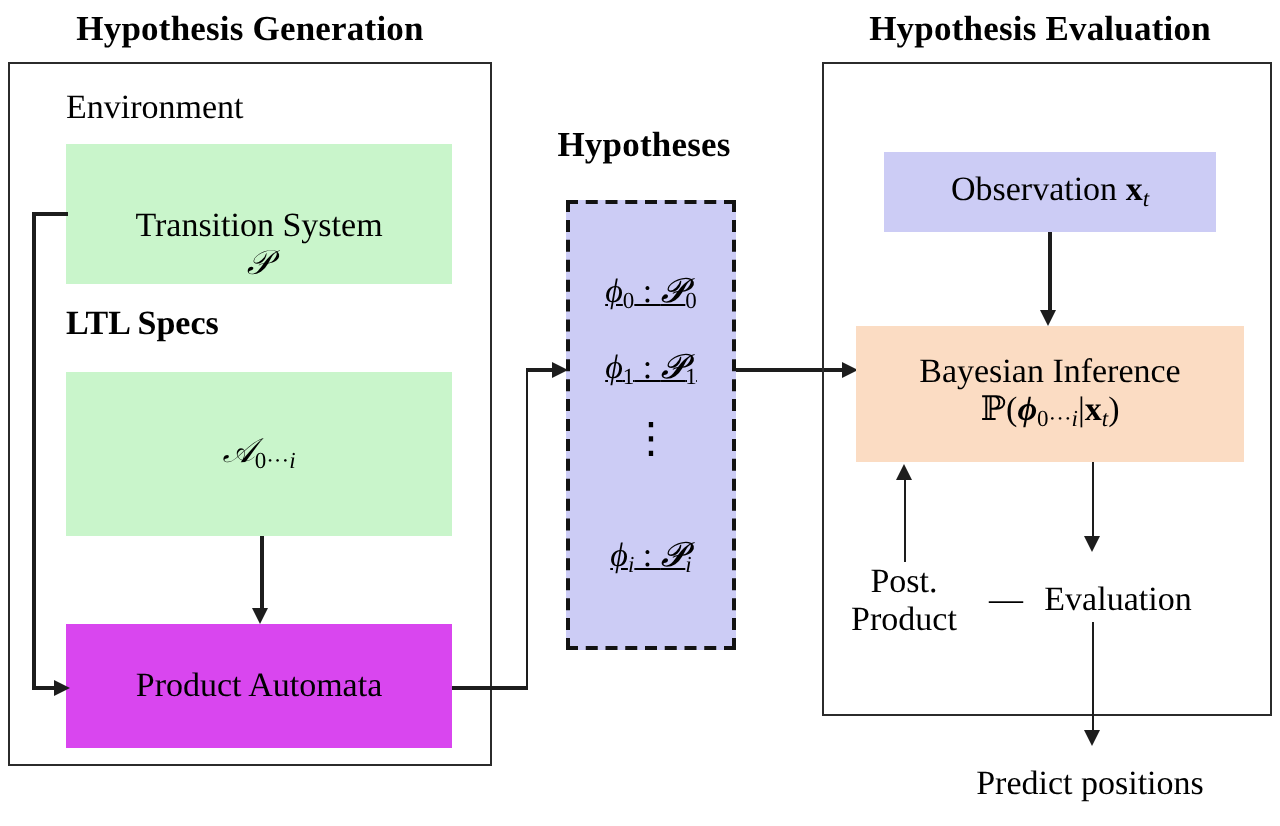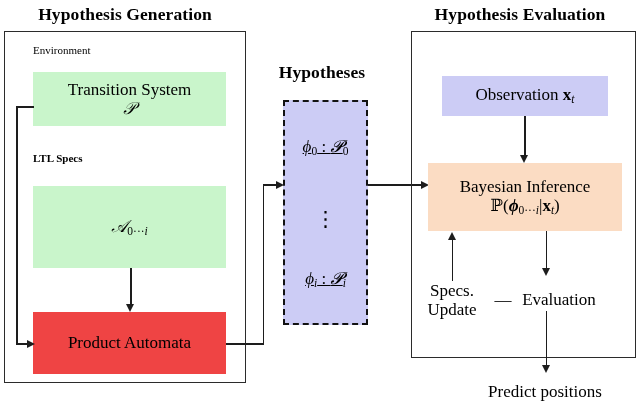--- a/index.html
+++ b/index.html
@@ -10,31 +10,31 @@
   }
   .panel{
     position:absolute;border:1.6px solid #2b2b2b;background:transparent;
     box-sizing:border-box;
   }
   .paneltitle{
     position:absolute;font-weight:bold;font-size:17.5px;
     letter-spacing:.1px;white-space:nowrap;text-align:center;
   }
   .grpLabel{
-    position:absolute;font-size:11px;white-space:nowrap;
+    position:absolute;font-size:17px;white-space:nowrap;
   }
   .box{
     position:absolute;box-sizing:border-box;display:flex;
     flex-direction:column;align-items:center;justify-content:center;
     line-height:1.05;text-align:center;
   }
   .box .l1{font-size:17px;white-space:nowrap;}
   .box .l2{font-size:17px;white-space:nowrap;margin-top:1px;}
   .green{background:#c9f5cb;}
-  .yellow{background:#ef4444;}
+  .yellow{background:#d946ef;}
   .lav{background:#ccccf5;}
   .peach{background:#fbdcc3;}
   .dashbox{
     position:absolute;box-sizing:border-box;background:#ccccf5;
     border:2.4px dashed #121212;
   }
   .hypline{
     position:absolute;width:100%;text-align:center;font-size:17px;white-space:nowrap;text-decoration:underline;
   }
   .vdots{
@@ -62,21 +62,21 @@
 <div class="paneltitle" style="left:4px;top:4px;width:242px;">Hypothesis Generation</div>
 
 <div class="paneltitle" style="left:262px;top:62px;width:120px;">Hypotheses</div>
 
 <div class="paneltitle" style="left:400px;top:4px;width:240px;">Hypothesis Evaluation</div>
 
 <div class="panel" style="left:4px;top:31px;width:242px;height:352px;"></div>
 
 <div class="grpLabel" style="left:33px;top:44px;">Environment</div>
 
-<div class="box green" style="left:33px;top:72px;width:193px;height:54px;">
+<div class="box green" style="left:33px;top:72px;width:193px;height:70px;justify-content:flex-end;">
   <div class="l1">Transition System</div>
   <div class="l2"><span class="scr">𝒫</span></div>
 </div>
 
 <div class="grpLabel" style="left:33px;top:152px;font-weight:bold;">LTL Specs</div>
 
 <div class="box green" style="left:33px;top:186px;width:193px;height:82px;">
   <div class="l2">
     <span class="scr">𝒜</span><span class="subn">0···</span><span class="sub">i</span>
   </div>
@@ -90,20 +90,23 @@
 <div class="ln lnV" style="left:16px;top:106px;height:238px;"></div>
 <div class="ln lnH" style="left:16px;top:343px;width:13px;"></div>
 <div class="arrowR" style="left:27px;top:339.5px;"></div>
 
 <div class="ln lnV" style="left:130px;top:268px;height:37px;"></div>
 <div class="arrowD" style="left:126.3px;top:304px;"></div>
 
 <div class="dashbox" style="left:283px;top:100px;width:85px;height:225px;">
   <div class="hypline" style="top:34px;left:0;">
     <span class="mathi">ϕ</span><span class="subn">0</span> : <span class="scr">𝓟</span><span class="subn">0</span>
+  </div>
+  <div class="hypline" style="top:72px;left:0;">
+    <span class="mathi">ϕ</span><span class="subn">1</span> : <span class="scr">𝓟</span><span class="subn">1</span>
   </div>
   <div class="vdots" style="top:112px;left:0;font-size:21px;">⋮</div>
   <div class="hypline" style="top:166px;left:0;">
     <span class="mathi">ϕ</span><span class="sub">i</span> : <span class="scr">𝓟</span><span class="sub">i</span>
   </div>
 </div>
 
 <div class="ln lnH" style="left:226px;top:343px;width:38px;"></div>
 <div class="ln lnV" style="left:262.5px;top:184px;height:160px;"></div>
 <div class="ln lnH" style="left:262.5px;top:184px;width:16px;"></div>
@@ -126,22 +129,22 @@
 <div class="box peach" style="left:428px;top:163px;width:194px;height:68px;">
   <div class="l1">Bayesian Inference</div>
   <div class="l2">
     ℙ(<span class="mathi" style="font-weight:bold;">ϕ</span><span class="subn">0···</span><span class="sub">i</span>|<span class="bx">x</span><span class="sub">t</span>)
   </div>
 </div>
 
 <div class="ln lnV" style="left:451.5px;top:239px;height:42px;"></div>
 <div class="arrowU" style="left:447.8px;top:232px;"></div>
 
-<div class="freetext" style="left:418px;top:281px;width:68px;">Specs.</div>
-<div class="freetext" style="left:418px;top:300px;width:68px;">Update</div>
+<div class="freetext" style="left:418px;top:281px;width:68px;">Post.</div>
+<div class="freetext" style="left:418px;top:300px;width:68px;">Product</div>
 
 <div class="ln lnV" style="left:545.5px;top:231px;height:40px;"></div>
 <div class="arrowD" style="left:541.8px;top:268px;"></div>
 
 <div class="freetext" style="left:491px;top:290px;width:24px;">—</div>
 
 <div class="freetext" style="left:514px;top:290px;width:90px;">Evaluation</div>
 
 <div class="ln lnV" style="left:545.5px;top:311px;height:57px;"></div>
 <div class="arrowD" style="left:541.8px;top:365px;"></div>

